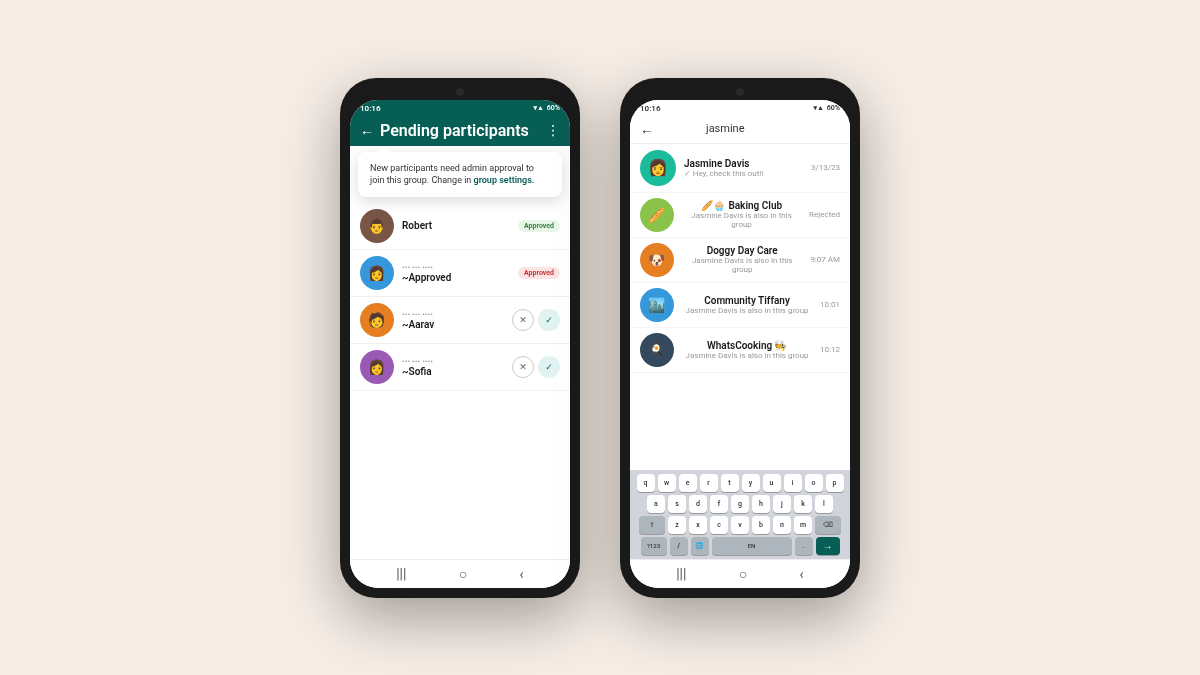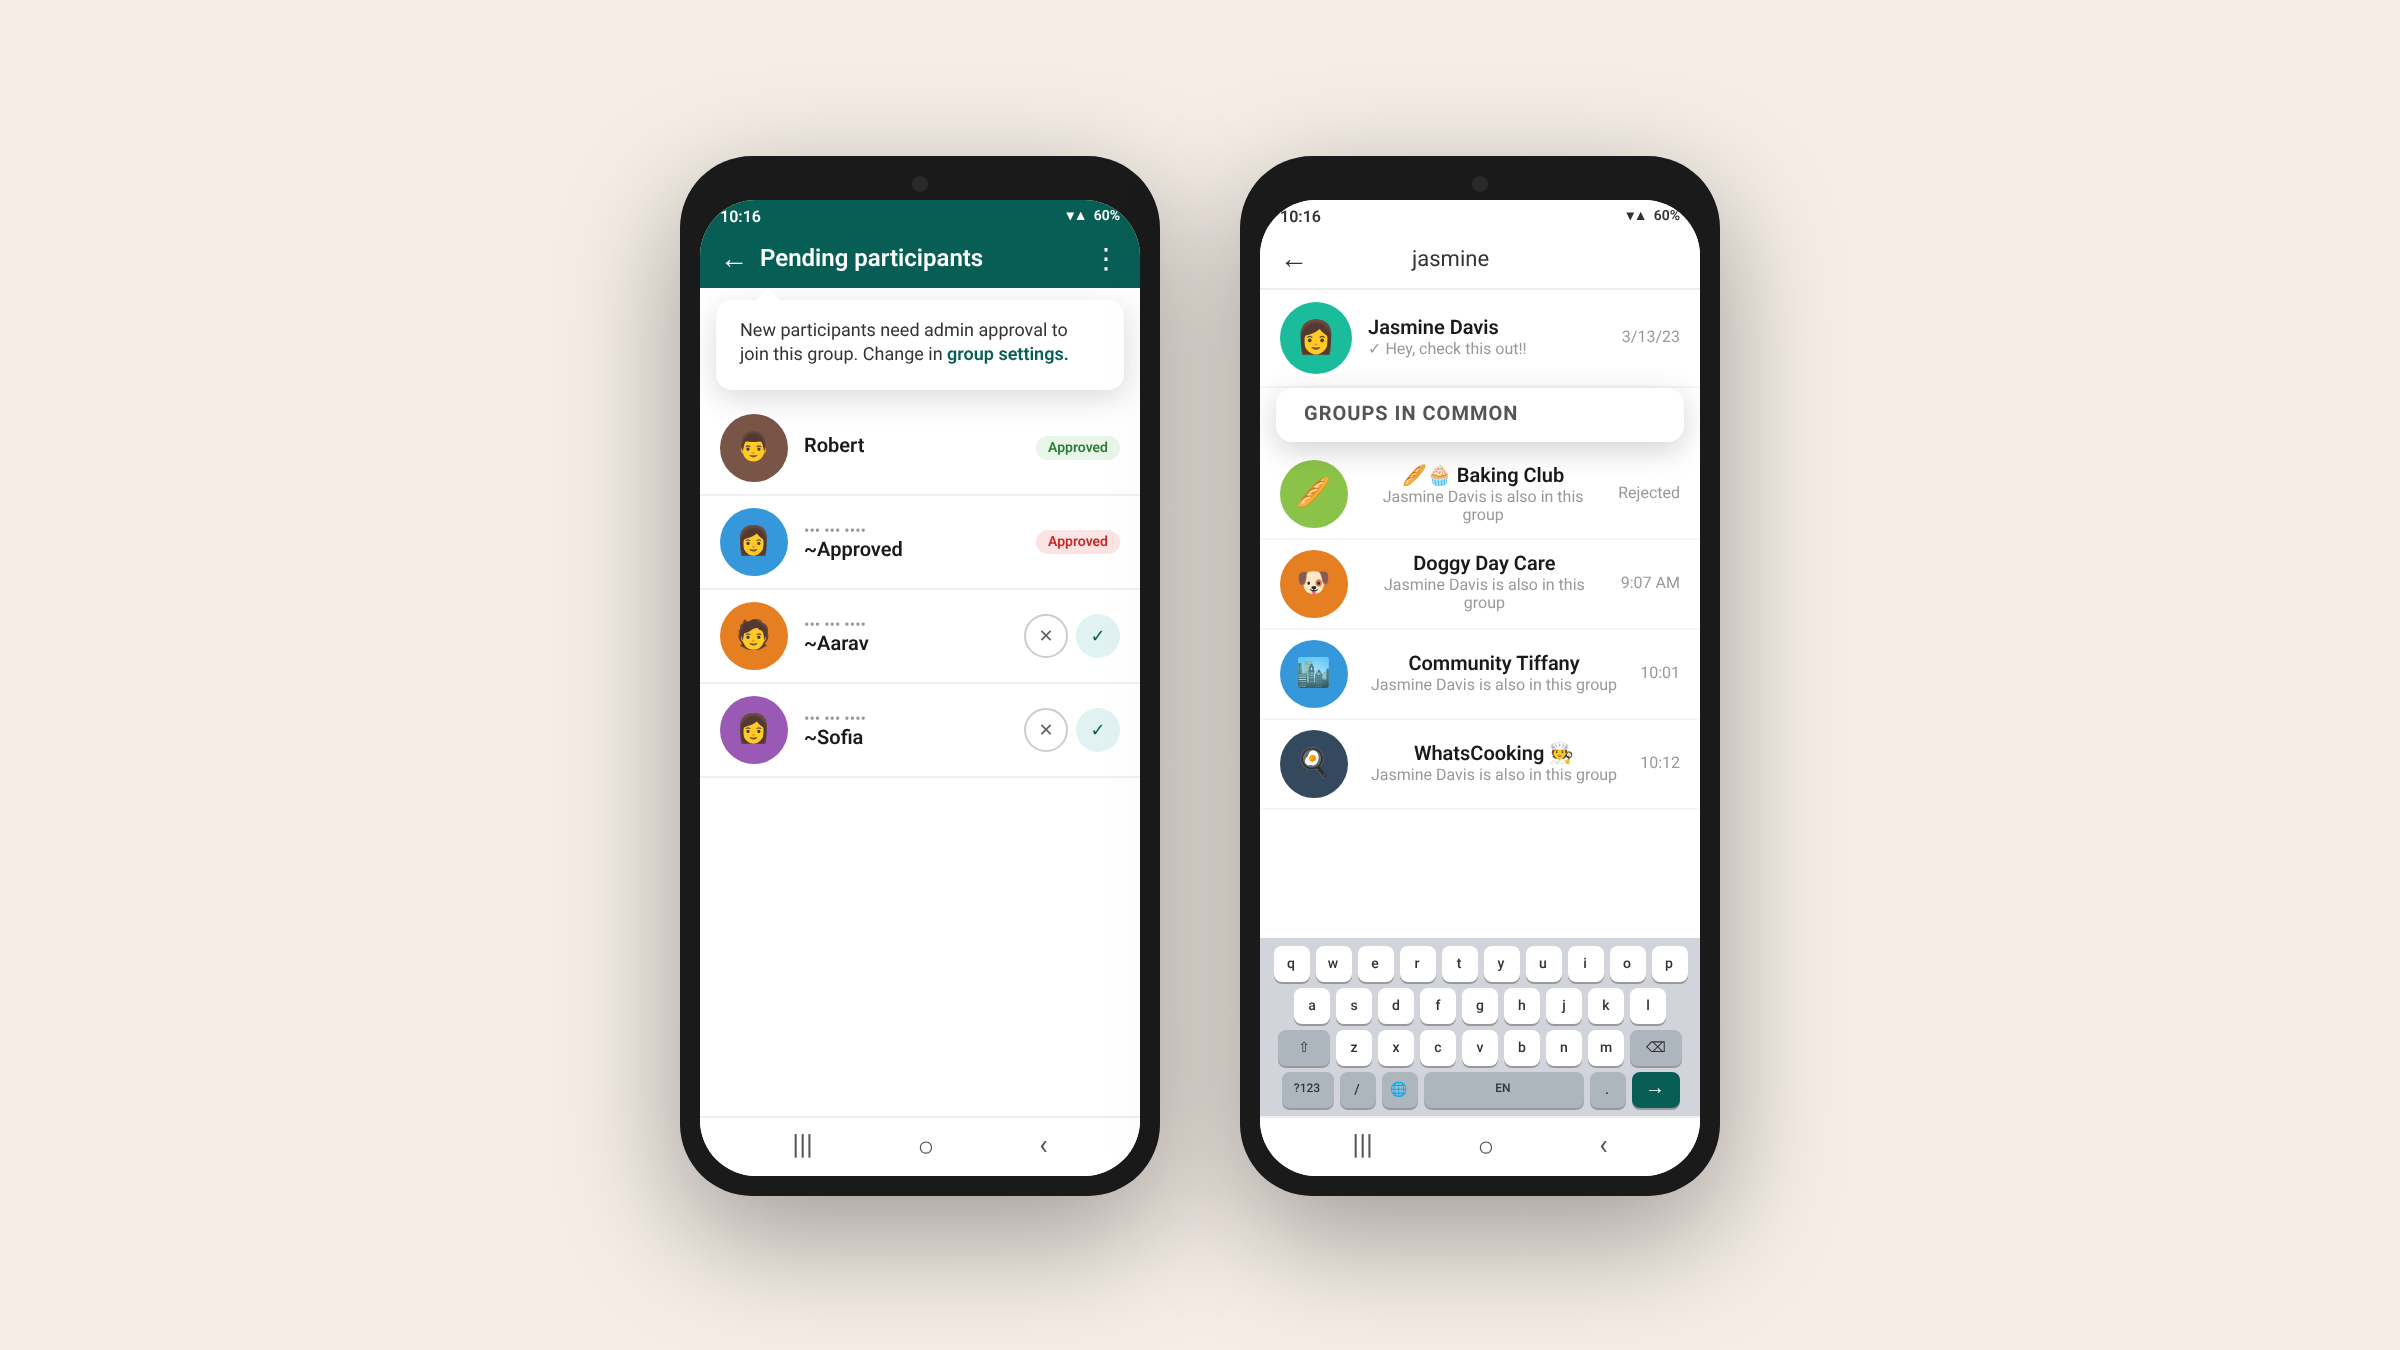--- a/index.html
+++ b/index.html
@@ -86,21 +86,21 @@
       padding: 6px 10px;
       gap: 6px;
       color: #fff;
       flex-shrink: 0;
     }
     .wa-header-back {
       font-size: 14px;
       cursor: pointer;
     }
     .wa-header-title {
-      font-size: 12px;
+      font-size: 16px;
       font-weight: 600;
       flex: 1;
     }
     .wa-header-more {
       font-size: 14px;
     }
 
     
     .tooltip-bubble {
       background: #fff;
@@ -483,23 +483,20 @@
 
     <div class="contact-item">
       <div class="contact-avatar av-teal">👩</div>
       <div class="contact-info">
         <div class="contact-name">Jasmine Davis</div>
         <div class="contact-sub">✓ Hey, check this out!!</div>
       </div>
       <span class="contact-time">3/13/23</span>
     </div>
 
-    <div class="groups-common-bubble">
-      <span>GROUPS IN COMMON</span>
-    </div>
 
     <div class="scroll-content">
 
       <div class="group-item">
         <div class="group-avatar av-baking">🥖</div>
         <div class="group-info">
           <div class="group-name">🥖🧁 Baking Club</div>
           <div class="group-sub">Jasmine Davis is also in this group</div>
         </div>
         <span class="group-time">Rejected</span>

